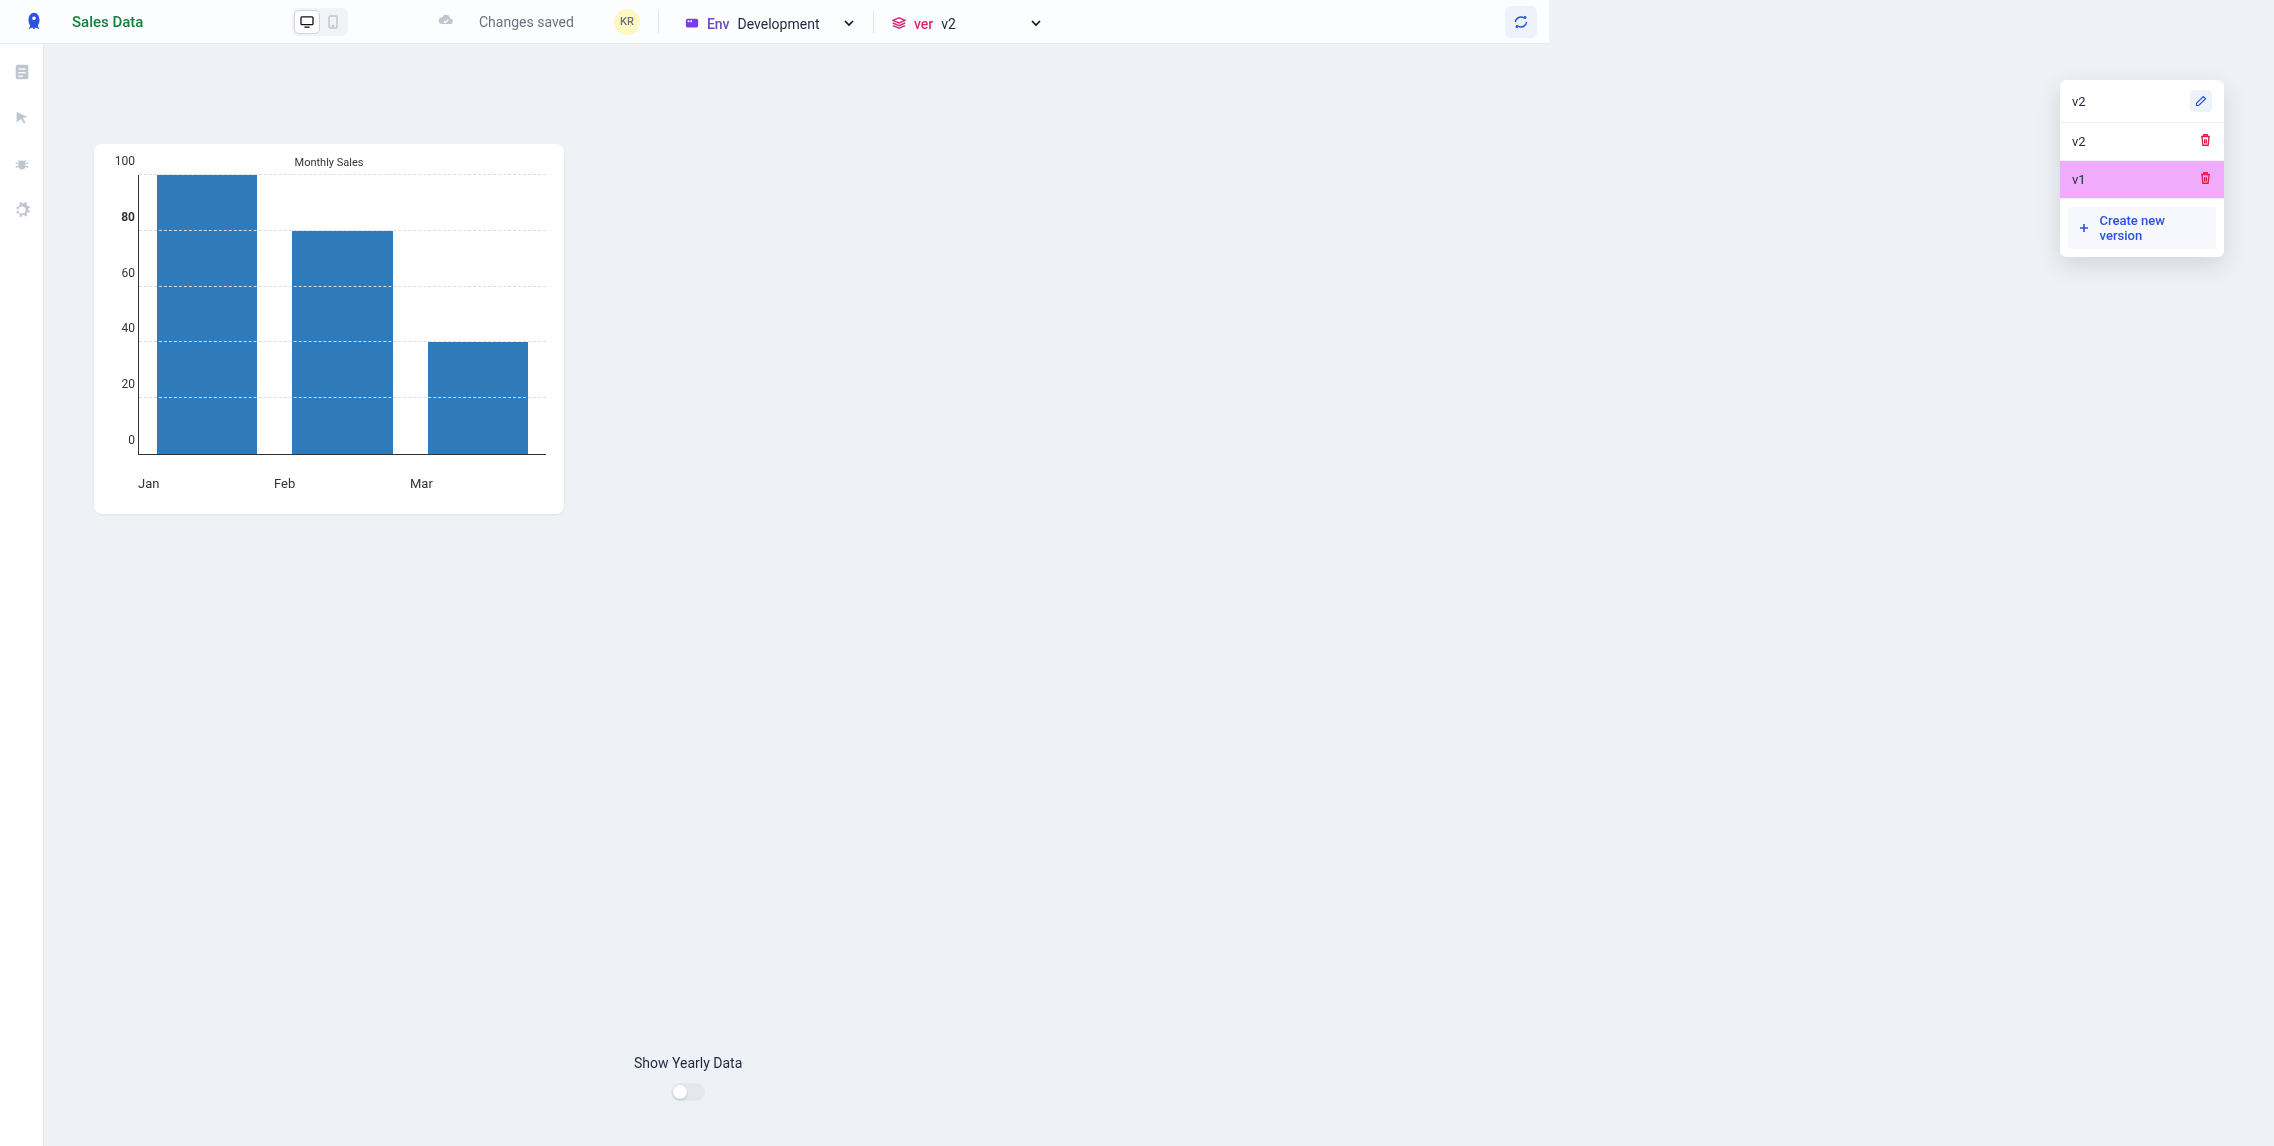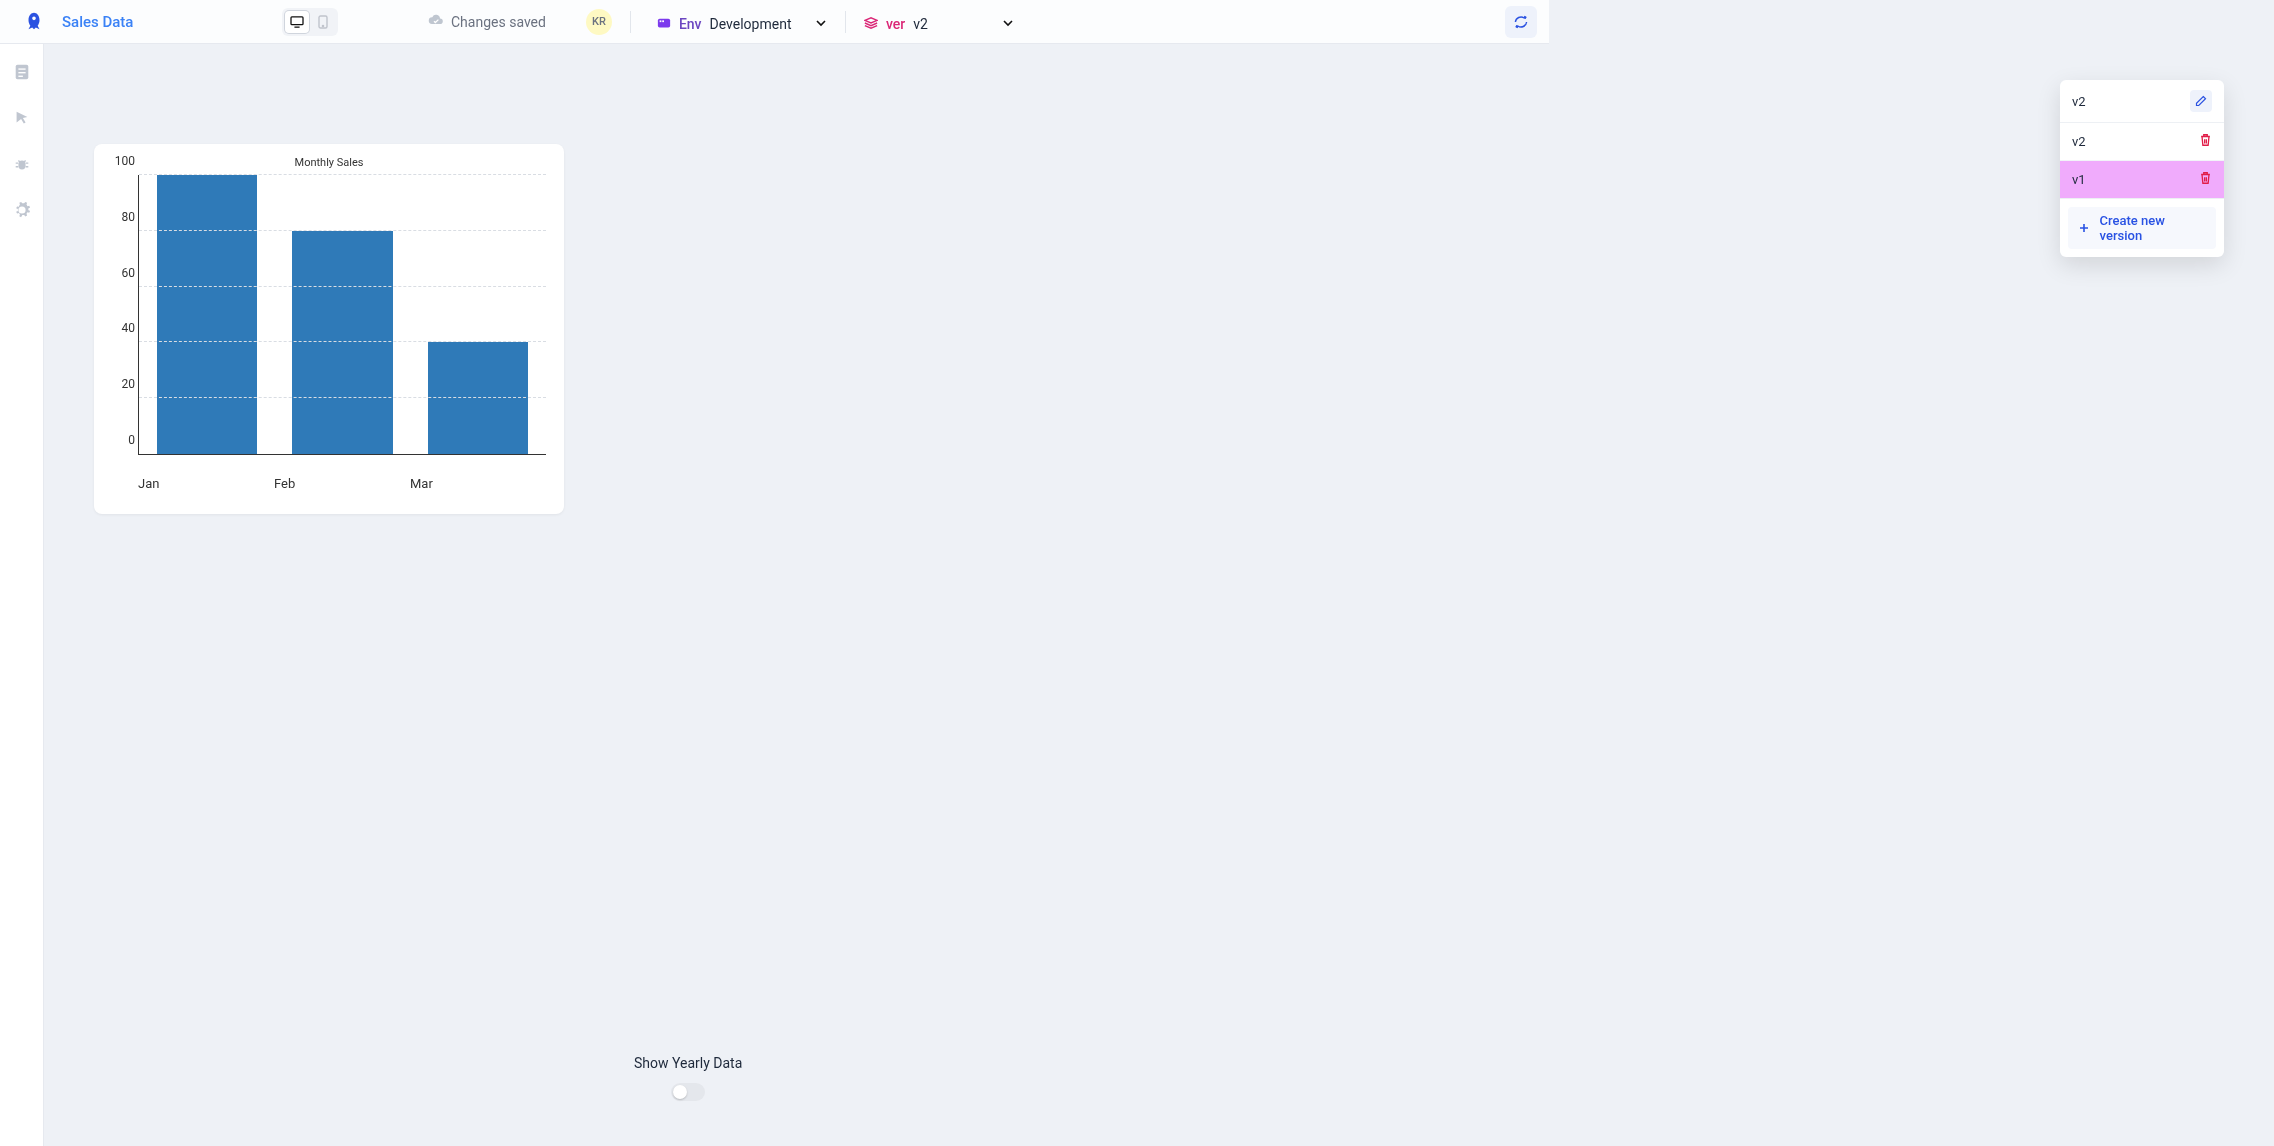--- a/index.html
+++ b/index.html
@@ -21,39 +21,39 @@
 }
 .logo-box {
   width: 44px;
   display:flex;
   align-items:center;
   justify-content:center;
 }
 .page-title {
   font-size: 15px;
   font-weight: 500;
-  color: #3b82f6;
-  margin-left: 6px;
+  color: #15803d;
+  margin-left: 16px;
   flex: 0 0 auto;
   width: 220px;
 }
 .device-toggle {
   display:flex;
   align-items:center;
   background:#f1f3f7;
   border-radius:6px;
   padding:3px;
   gap:2px;
 }
 .device-toggle .dev-btn {
   width:24px;height:22px;border-radius:4px;display:flex;align-items:center;justify-content:center;
 }
 .device-toggle .dev-btn.active { background:#fff; box-shadow:0 0 0 1px #d0d5dd; }
 .status-area {
-  display:flex;align-items:center;gap:7px;color:#6b7280;font-size:14px;
+  display:flex;align-items:center;gap:25px;color:#6b7280;font-size:14px;
   margin-left:90px;
 }
 .avatar {
   width:26px;height:26px;border-radius:50%;background:#fef9c3;color:#6b7280;
   display:flex;align-items:center;justify-content:center;font-size:11px;font-weight:500;
   margin-left:40px;
 }
 .vdiv { width:1px;height:22px;background:#e2e6ec;margin:0 18px; }
 .selector {
   display:flex;align-items:center;gap:8px;font-size:14px;color:#1e293b;cursor:pointer;
@@ -255,21 +255,21 @@
           </div>
         </div>
     <div class="ytick" style="bottom: 0%;">0</div>
         <div class="gridline" style="bottom: 20%;"></div>
         <div class="ytick" style="bottom: 20%;">20</div>
         <div class="gridline" style="bottom: 40%;"></div>
         <div class="ytick" style="bottom: 40%;">40</div>
         <div class="gridline" style="bottom: 60%;"></div>
         <div class="ytick" style="bottom: 60%;">60</div>
         <div class="gridline" style="bottom: 80%;"></div>
-        <div class="ytick" style="bottom: 80%;">80</div>
+        <div class="ytick" style="bottom: 80%; font-weight: bold;">80</div>
         <div class="gridline" style="bottom: 100%;"></div>
         <div class="ytick" style="bottom: 100%;">100</div>
       </div>
     <div class="xlabels" id="xlabels">
         <div class="xl">Jan</div>
         <div class="xl">Feb</div>
         <div class="xl">Mar</div>
       </div>
   </div>
 

